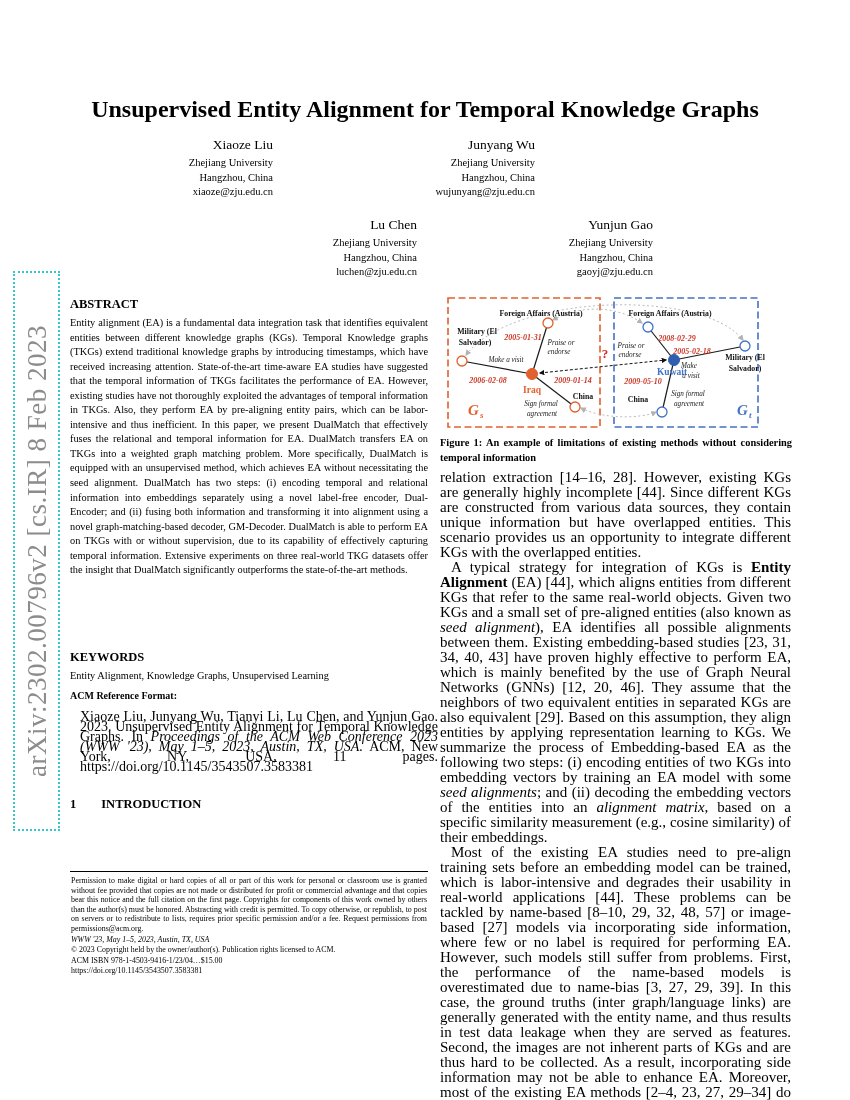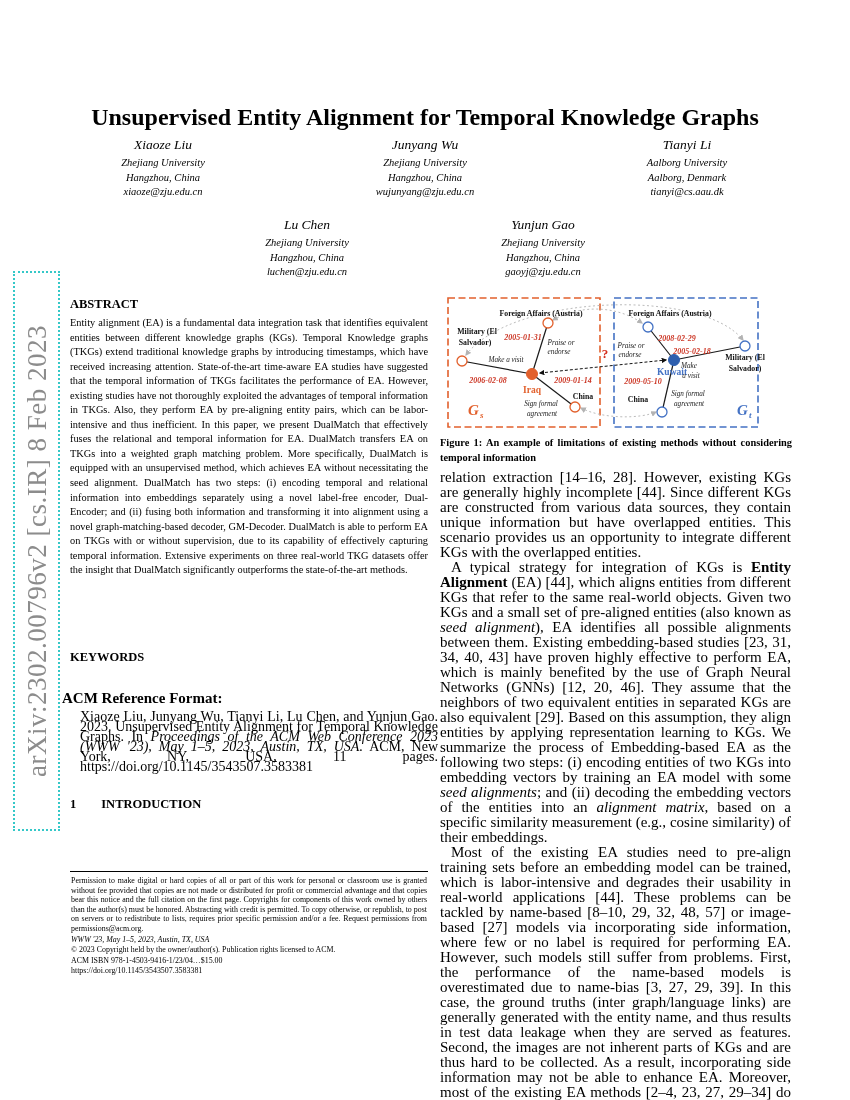--- a/index.html
+++ b/index.html
@@ -7,37 +7,37 @@
         font-family:"Liberation Serif",serif;color:#000;}
 
   
   .arxiv-box{position:absolute;left:13px;top:271px;width:47px;height:560px;
              border:2px dotted #35c8c8;box-sizing:border-box;}
   .arxiv-text{position:absolute;left:50%;top:50%;
               transform:translate(-50%,-50%) rotate(-90deg);
               white-space:nowrap;font-size:27px;color:#8c8c8c;letter-spacing:.5px;}
 
   
-  .title{position:absolute;top:104px;left:0;width:100%;text-align:center;
+  .title{position:absolute;top:96px;left:0;width:100%;text-align:center;
          font-size:24px;font-weight:bold;margin:0;}
-  .author{position:absolute;width:220px;text-align:center;font-style:italic;}
+  .author{position:absolute;width:220px;text-align:right;}
   .author .name{font-size:13.5px;line-height:16px;margin-bottom:3px;}
   .author .sub{font-size:10.5px;line-height:14.5px;}
   .a1{left:53px;top:137px}.a2{left:315px;top:137px}.a3{left:577px;top:137px}
   .a4{left:197px;top:217px}.a5{left:433px;top:217px}
 
   
   .h-sec{position:absolute;font-size:12.5px;font-weight:bold;margin:0;}
   .h-abstract{left:70px;top:297px}
   .abstract-text{position:absolute;left:70px;top:316px;width:358px;
                  font-size:10.35px;line-height:14.55px;text-align:justify;margin:0;}
   .h-keywords{left:70px;top:650px}
   .keywords-text{position:absolute;left:70px;top:669px;width:358px;
                  font-size:10.35px;line-height:14px;margin:0;}
-  .h-ref{position:absolute;left:62px;top:690px;font-size:15px;font-weight:bold;margin:0;}
+  .h-ref{position:absolute;left:70px;top:690px;font-size:10px;font-weight:bold;margin:0;}
   .ref-text{position:absolute;left:70px;top:702px;width:358px;
             font-size:14px;line-height:10px;text-align:justify;margin:10px;}
   .h-intro{left:70px;top:797px}
   .h-intro .num{display:inline-block;}
   .h-intro .txt{display:inline-block;margin-left:25px;}
   .intro-text{position:absolute;left:70px;top:817px;width:358px;
               font-size:10.35px;line-height:14.8px;text-align:justify;margin:0;}
   .footnote{position:absolute;left:70px;top:871px;width:358px;}
   .fn-rule{border-top:1px solid #000;height:0;margin-bottom:4px;}
   .footnote p{font-size:7.9px;line-height:9.6px;margin:1px;text-align:justify;}
@@ -82,43 +82,38 @@
     <div class="sub">Zhejiang University</div>
     <div class="sub">Hangzhou, China</div>
     <div class="sub">xiaoze@zju.edu.cn</div>
   </div>
   <div class="author a2">
     <div class="name">Junyang Wu</div>
     <div class="sub">Zhejiang University</div>
     <div class="sub">Hangzhou, China</div>
     <div class="sub">wujunyang@zju.edu.cn</div>
   </div>
-  <div class="author a3">
-    <div class="name">Tianyi Li</div>
-    <div class="sub">Aalborg University</div>
-    <div class="sub">Aalborg, Denmark</div>
-    <div class="sub">tianyi@cs.aau.dk</div>
-  </div>
   <div class="author a4">
     <div class="name">Lu Chen</div>
     <div class="sub">Zhejiang University</div>
     <div class="sub">Hangzhou, China</div>
     <div class="sub">luchen@zju.edu.cn</div>
   </div>
   <div class="author a5">
     <div class="name">Yunjun Gao</div>
     <div class="sub">Zhejiang University</div>
     <div class="sub">Hangzhou, China</div>
     <div class="sub">gaoyj@zju.edu.cn</div>
   </div>
 
   <h2 class="h-sec h-abstract">ABSTRACT</h2>
   <p class="abstract-text">Entity alignment (EA) is a fundamental data integration task that identifies equivalent entities between different knowledge graphs (KGs). Temporal Knowledge graphs (TKGs) extend traditional knowledge graphs by introducing timestamps, which have received increasing attention. State-of-the-art time-aware EA studies have suggested that the temporal information of TKGs facilitates the performance of EA. However, existing studies have not thoroughly exploited the advantages of temporal information in TKGs. Also, they perform EA by pre-aligning entity pairs, which can be labor-intensive and thus inefficient. In this paper, we present DualMatch that effectively fuses the relational and temporal information for EA. DualMatch transfers EA on TKGs into a weighted graph matching problem. More specifically, DualMatch is equipped with an unsupervised method, which achieves EA without necessitating the seed alignment. DualMatch has two steps: (i) encoding temporal and relational information into embeddings separately using a novel label-free encoder, Dual-Encoder; and (ii) fusing both information and transforming it into alignment using a novel graph-matching-based decoder, GM-Decoder. DualMatch is able to perform EA on TKGs with or without supervision, due to its capability of effectively capturing temporal information. Extensive experiments on three real-world TKG datasets offer the insight that DualMatch significantly outperforms the state-of-the-art methods.</p>
 
   <h2 class="h-sec h-keywords">KEYWORDS</h2>
+  <p class="keywords-text">Entity Alignment, Knowledge Graphs, Unsupervised Learning</p>
 
   <h3 class="h-ref">ACM Reference Format:</h3>
   <p class="ref-text"><span>Xiaoze Liu, Junyang Wu, Tianyi Li, Lu Chen, and Yunjun Gao. 2023. Unsupervised Entity Alignment for Temporal Knowledge Graphs. In </span><span class="seg-i">Proceedings of the ACM Web Conference 2023 (WWW '23), May 1–5, 2023, Austin, TX, USA.</span><span> ACM, New York, NY, USA, 11 pages. https://doi.org/10.1145/3543507.3583381</span></p>
 
   <h2 class="h-sec h-intro"><span class="num">1</span><span class="txt">INTRODUCTION</span></h2>
 
   <div class="footnote">
     <div class="fn-rule"></div>
     <p>Permission to make digital or hard copies of all or part of this work for personal or classroom use is granted without fee provided that copies are not made or distributed for profit or commercial advantage and that copies bear this notice and the full citation on the first page. Copyrights for components of this work owned by others than the author(s) must be honored. Abstracting with credit is permitted. To copy otherwise, or republish, to post on servers or to redistribute to lists, requires prior specific permission and/or a fee. Request permissions from permissions@acm.org.</p>
     <p class="fn-conf">WWW '23, May 1–5, 2023, Austin, TX, USA</p>

